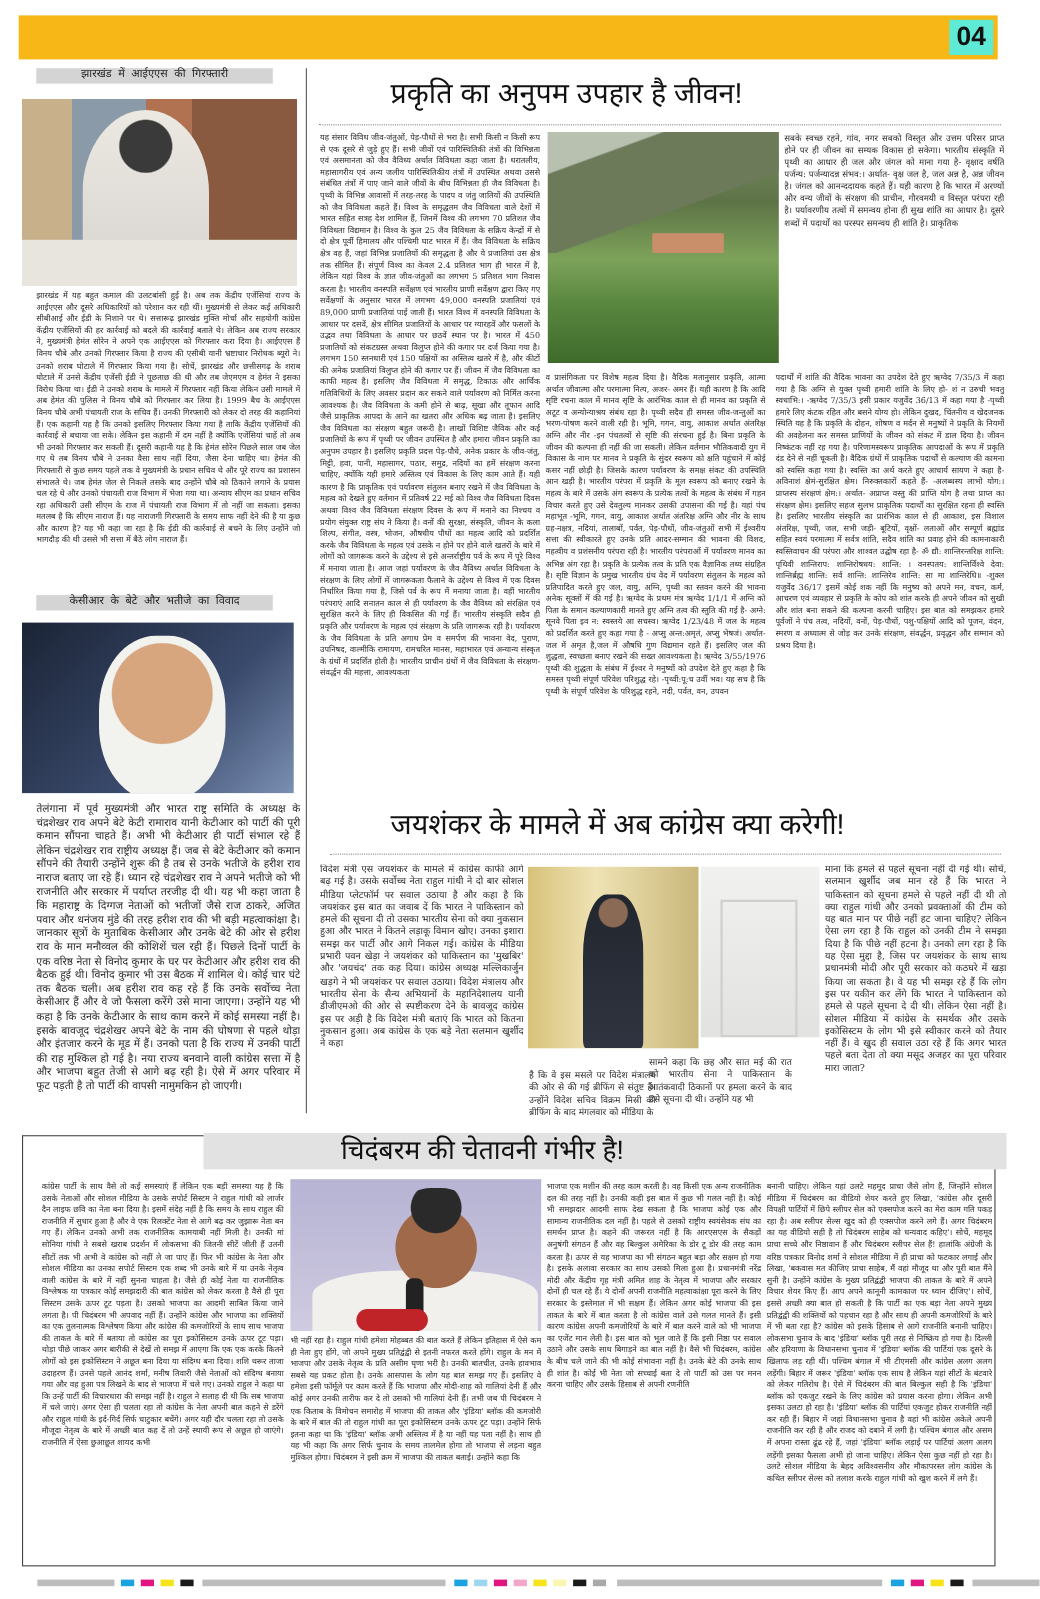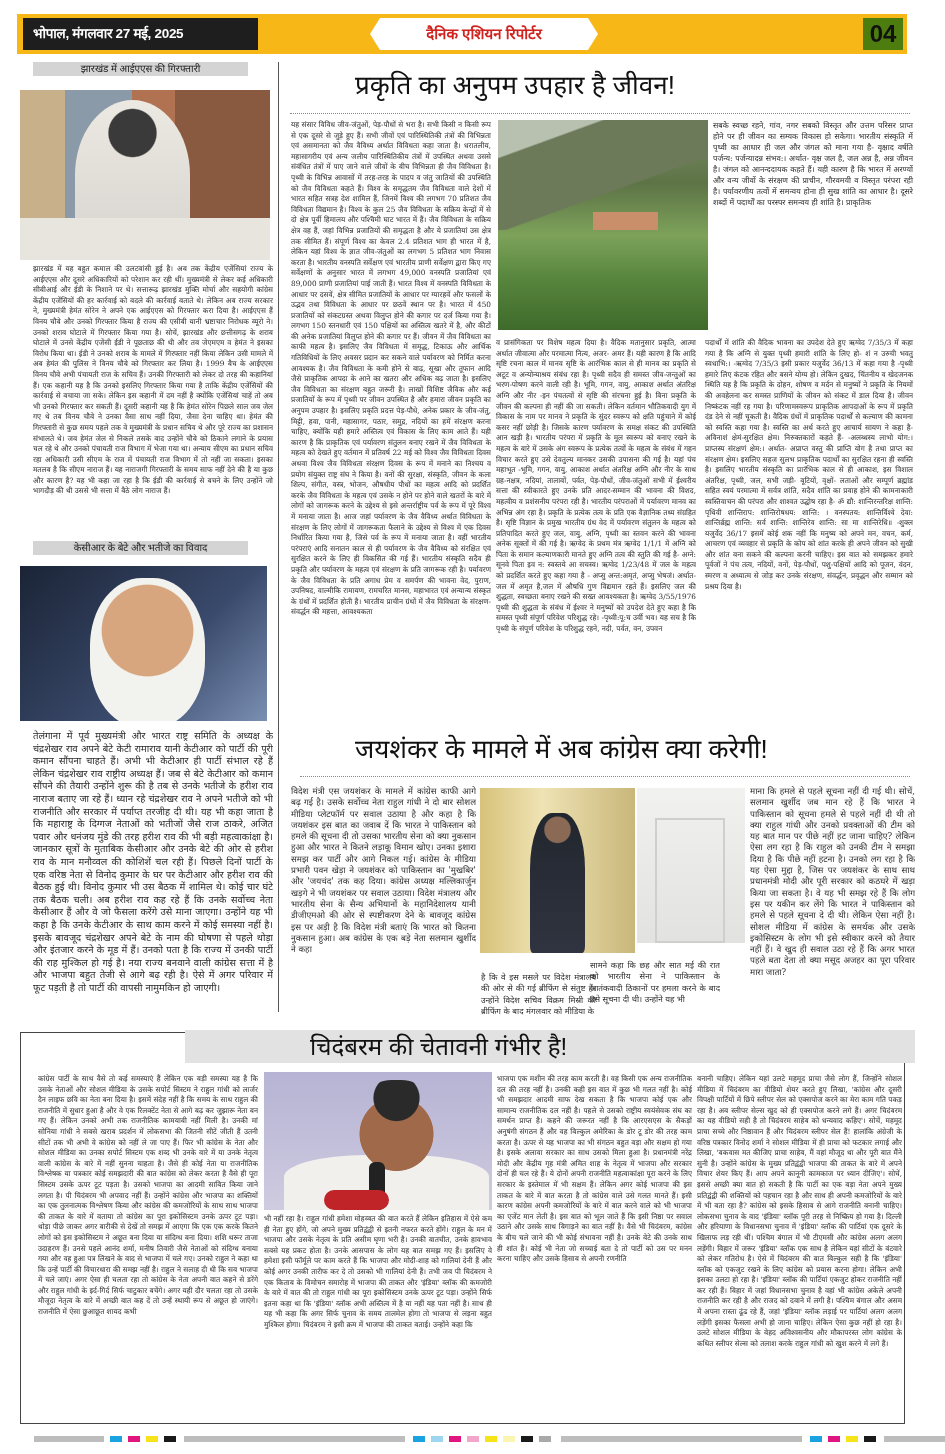--- a/index.html
+++ b/index.html
@@ -6,31 +6,31 @@
   html, body { width: 945px; height: 1454px; background: #ffffff; overflow: hidden; }
   body { position: relative; font-family: "DejaVu Serif", serif; color: #222; }
 
   
   .masthead { position: absolute; left: 17px; top: 14px; width: 890px; height: 40px; background: #f7b716; }
   .dateline { position: absolute; left: 6px; top: 4px; width: 235px; height: 32px; background: #1e1e1e; color: #fff;
               font-family: "Liberation Sans", sans-serif; font-weight: bold; font-size: 13.5px; line-height: 32px; padding-left: 10px; letter-spacing: -0.3px; }
   .brand { position: absolute; left: 353px; top: 4px; width: 228px; height: 32px; background: #fff; color: #d0231f;
            font-family: "Liberation Sans", sans-serif; font-weight: bold; font-size: 15px; line-height: 32px; text-align: center;
            clip-path: polygon(10px 0, calc(100% - 10px) 0, 100% 50%, calc(100% - 10px) 100%, 10px 100%, 0 50%); }
-  .pageno { position: absolute; right: 4px; top: 4px; width: 40px; height: 32px; background: #4d7c0f; color: #111;
+  .pageno { position: absolute; right: 4px; top: 4px; width: 40px; height: 32px; background: #5eead4; color: #111;
             font-family: "Liberation Sans", sans-serif; font-weight: bold; font-size: 24px; line-height: 32px; text-align: center; }
 
   
   .txt { position: absolute; font-size: 7.3px; line-height: 10.6px; color: #2b2b2b; text-align: justify; overflow: hidden; }
   .hl { position: absolute; font-family: "Liberation Sans", sans-serif; color: #111; white-space: nowrap; }
   .dotted { position: absolute; height: 0; border-top: 1px dotted #888; }
   .vrule { position: absolute; width: 1px; background: #555; }
 
   .sidehead { position: absolute; left: 33px; width: 103px; height: 14px; background: #d4d4d4; color: #222;
-              font-family: Liberation Serif, serif; font-size: 10px; line-height: 14px; text-align: center; }
+              font-family: Liberation Mono, monospace; font-size: 10px; line-height: 14px; text-align: center; }
   .sidehead.wide { width: 215px; left: 33px; }
 
   .photo { position: absolute; overflow: hidden; }
 
   
   .ph-desk { left: 20px; top: 90px; width: 250px; height: 170px;
     background: linear-gradient(90deg, #c8b08a 0 18%, #8b9aa8 18% 45%, #b07250 45% 62%, #8a5a40 62% 100%); }
   .ph-desk .person { position: absolute; left: 55px; top: 10px; width: 115px; height: 150px; border-radius: 50% 50% 10% 10%;
     background: radial-gradient(circle at 50% 22%, #3a3a3a 0 18%, transparent 19%), linear-gradient(#ece8e2, #d8d4cf); }
   .ph-desk .desk { position: absolute; left: 0; bottom: 0; width: 100%; height: 42px; background: #e8e4de; }
@@ -69,22 +69,20 @@
   .ruled-box { position: absolute; border: 1px solid #444; }
 
   
   .colorbar { position: absolute; top: 1436px; height: 6px; }
   .greyseg { background: #bdbdbd; }
 </style>
 </head>
 <body>
 
 <div class="masthead">
-  <div class="dateline">भोपाल, मंगलवार 27 मई, 2025</div>
-  <div class="brand">दैनिक एशियन रिपोर्टर</div>
   <div class="pageno">04</div>
 </div>
 
 <div class="sidehead wide" style="top:62px;">झारखंड में आईएएस की गिरफ्तारी</div>
 <div class="photo ph-desk">
   <div class="person"></div>
   <div class="desk"></div>
 </div>
 <div class="txt" style="left:33px; top:264px; width:240px; height:266px;">झारखंड में यह बहुत कमाल की उलटबांसी हुई है। अब तक केंद्रीय एजेंसियां राज्य के आईएएस और दूसरे अधिकारियों को परेशान कर रही थीं। मुख्यमंत्री से लेकर कई अधिकारी सीबीआई और ईडी के निशाने पर थे। सत्तारूढ़ झारखंड मुक्ति मोर्चा और सहयोगी कांग्रेस केंद्रीय एजेंसियों की हर कार्रवाई को बदले की कार्रवाई बताते थे। लेकिन अब राज्य सरकार ने, मुख्यमंत्री हेमंत सोरेन ने अपने एक आईएएस को गिरफ्तार करा दिया है। आईएएस हैं विनय चौबे और उनको गिरफ्तार किया है राज्य की एसीबी यानी भ्रष्टाचार निरोधक ब्यूरो ने। उनको शराब घोटाले में गिरफ्तार किया गया है। सोचें, झारखंड और छत्तीसगढ़ के शराब घोटाले में उनसे केंद्रीय एजेंसी ईडी ने पूछताछ की थी और तब जेएमएम व हेमंत ने इसका विरोध किया था। ईडी ने उनको शराब के मामले में गिरफ्तार नहीं किया लेकिन उसी मामले में अब हेमंत की पुलिस ने विनय चौबे को गिरफ्तार कर लिया है। 1999 बैच के आईएएस विनय चौबे अभी पंचायती राज के सचिव हैं। उनकी गिरफ्तारी को लेकर दो तरह की कहानियां हैं। एक कहानी यह है कि उनको इसलिए गिरफ्तार किया गया है ताकि केंद्रीय एजेंसियों की कार्रवाई से बचाया जा सके। लेकिन इस कहानी में दम नहीं है क्योंकि एजेंसियां चाहें तो अब भी उनको गिरफ्तार कर सकती हैं। दूसरी कहानी यह है कि हेमंत सोरेन पिछले साल जब जेल गए थे तब विनय चौबे ने उनका वैसा साथ नहीं दिया, जैसा देना चाहिए था। हेमंत की गिरफ्तारी से कुछ समय पहले तक वे मुख्यमंत्री के प्रधान सचिव थे और पूरे राज्य का प्रशासन संभालते थे। जब हेमंत जेल से निकले तसके बाद उन्होंने चौबे को ठिकाने लगाने के प्रयास चल रहे थे और उनको पंचायती राज विभाग में भेजा गया था। अन्याय सीएम का प्रधान सचिव रहा अधिकारी उसी सीएम के राज में पंचायती राज विभाग में तो नहीं जा सकता। इसका मतलब है कि सीएम नाराज हैं। यह नाराजगी गिरफ्तारी के समय साफ नहीं देने की है या कुछ और कारण है? यह भी कहा जा रहा है कि ईडी की कार्रवाई से बचने के लिए उन्होंने जो भागदौड़ की थी उससे भी सत्ता में बैठे लोग नाराज हैं।</div>
 

